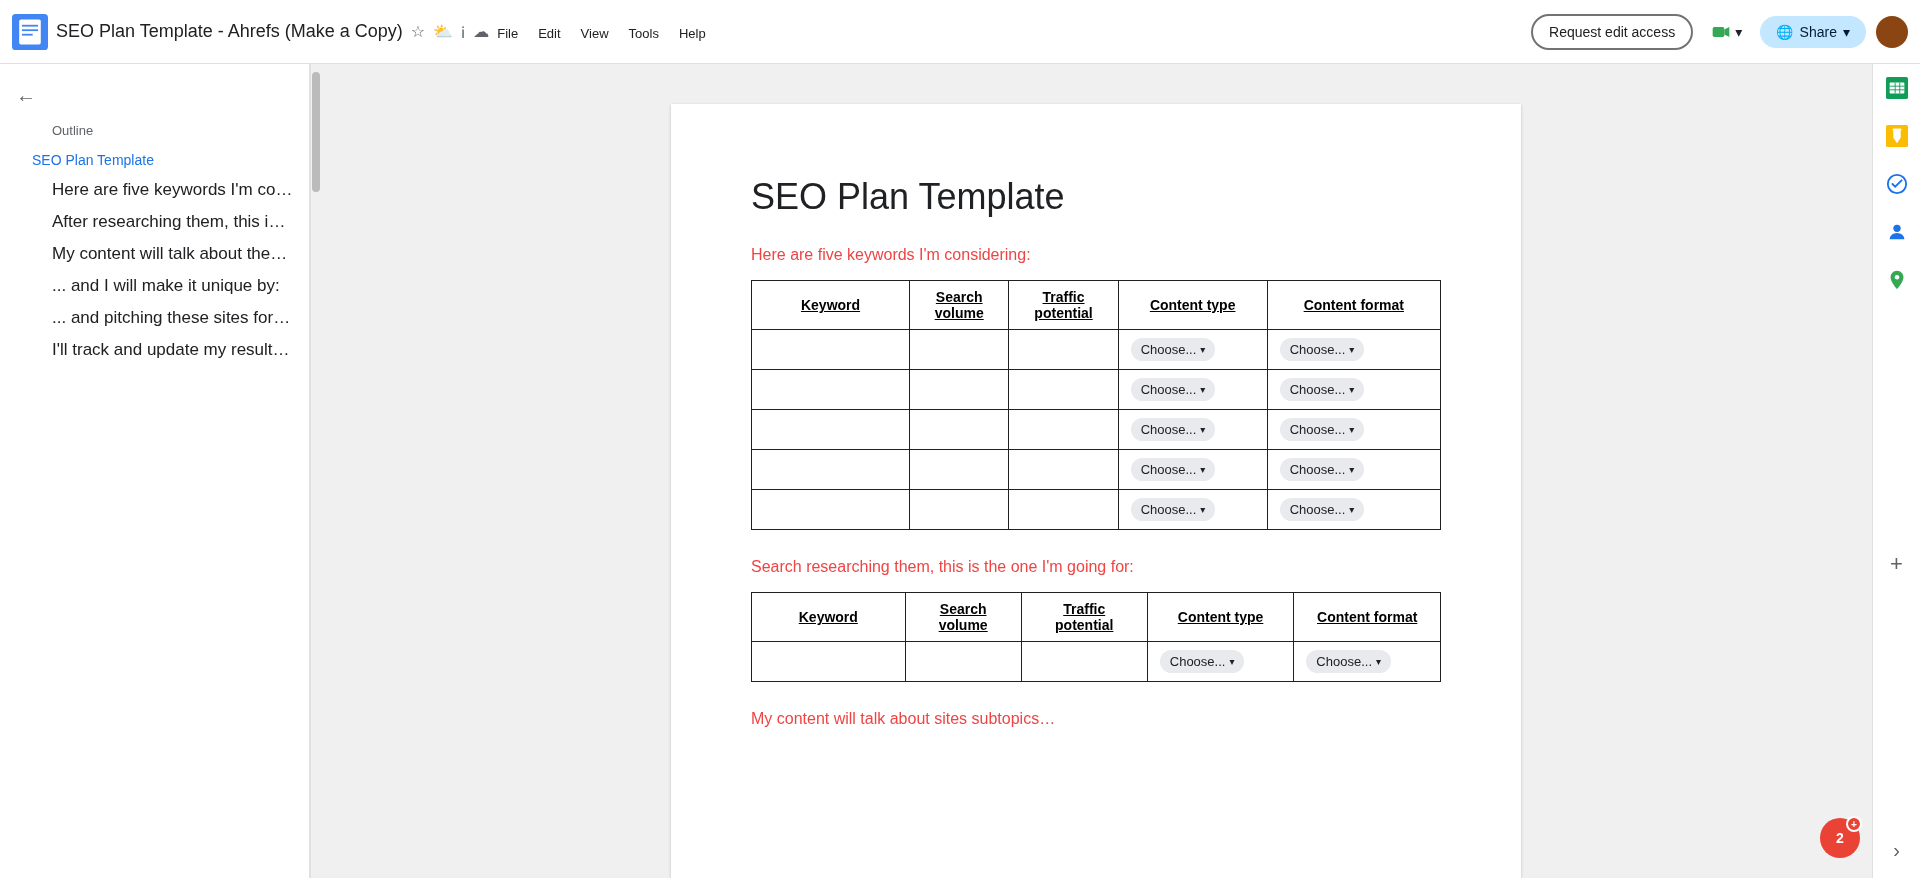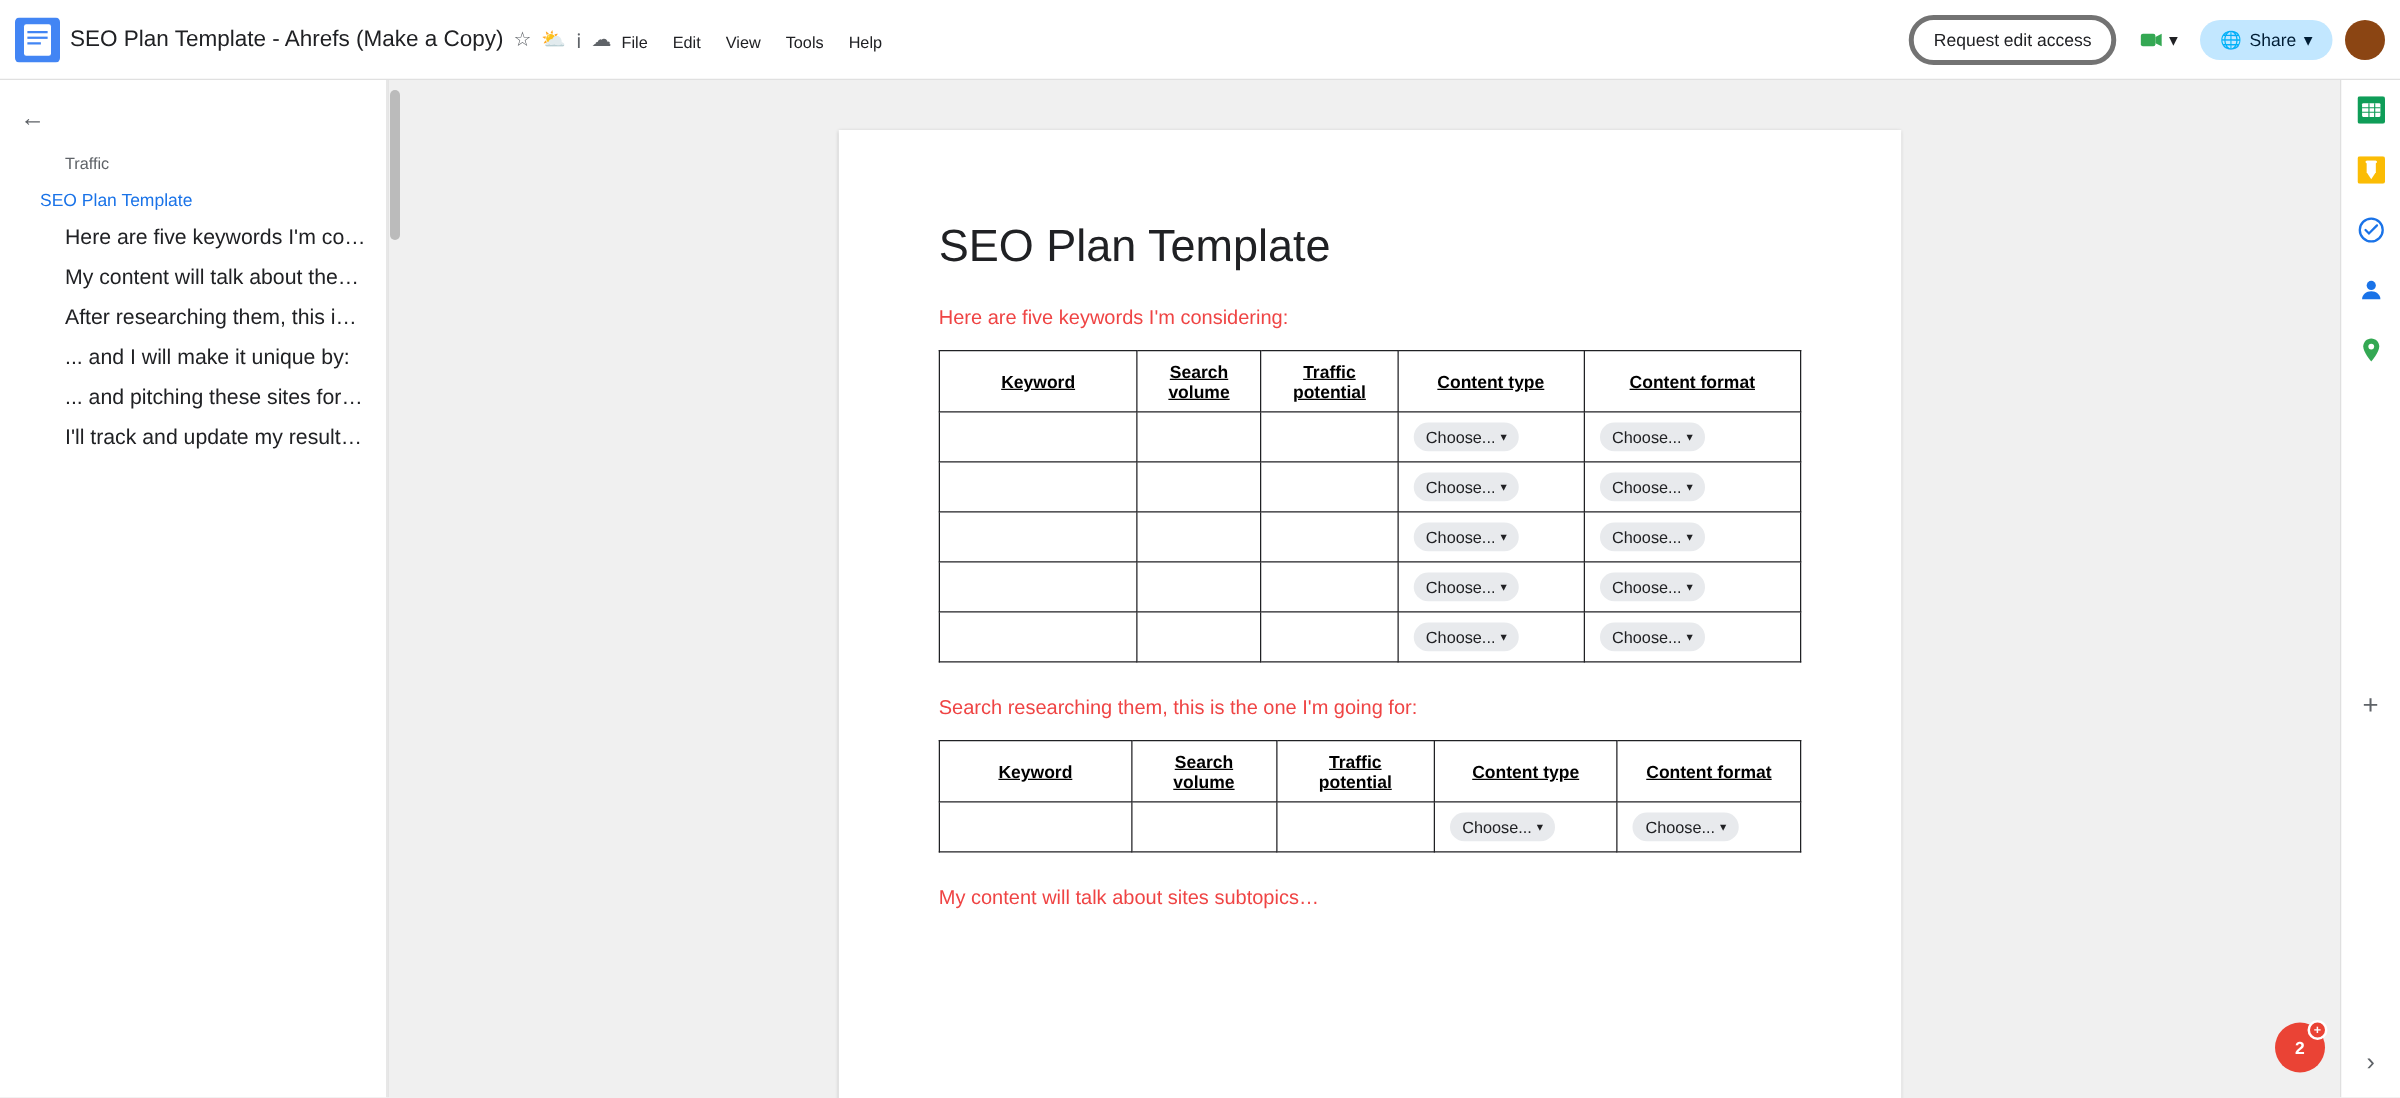--- a/index.html
+++ b/index.html
@@ -58,21 +58,21 @@
       border-radius: 4px;
       cursor: pointer;
     }
 
     .top-right {
       display: flex;
       align-items: center;
       gap: 10px;
     }
     .request-edit-btn {
-      border: 4px solid #737373;
+      border: 2px solid #737373;
       border-radius: 20px;
       padding: 8px 16px;
       font-size: 14px;
       background: #fff;
       color: #202124;
       cursor: pointer;
     }
     .meet-btn {
       display: flex;
       align-items: center;
@@ -344,26 +344,26 @@
     <div class="avatar"></div>
   </div>
 </div>
 
 <div class="main-layout">
 
   <div class="sidebar">
     <div class="sidebar-back">
       <span class="sidebar-back-icon">←</span>
     </div>
-    <div class="sidebar-outline-label">Traffic</div>
+    <div class="sidebar-outline-label">Outline</div>
 
     <div class="sidebar-item heading1">SEO Plan Template</div>
     <div class="sidebar-item heading2">Here are five keywords I'm consi...</div>
+    <div class="sidebar-item heading2">After researching them, this is th...</div>
     <div class="sidebar-item heading2">My content will talk about these ...</div>
-    <div class="sidebar-item heading2">After researching them, this is th...</div>
     <div class="sidebar-item heading2">... and I will make it unique by:</div>
     <div class="sidebar-item heading2">... and pitching these sites for lin...</div>
     <div class="sidebar-item heading2">I'll track and update my results b...</div>
   </div>
 
   <div class="main-scrollbar">
     <div class="scroll-thumb"></div>
   </div>
 
   <div class="content-area">

